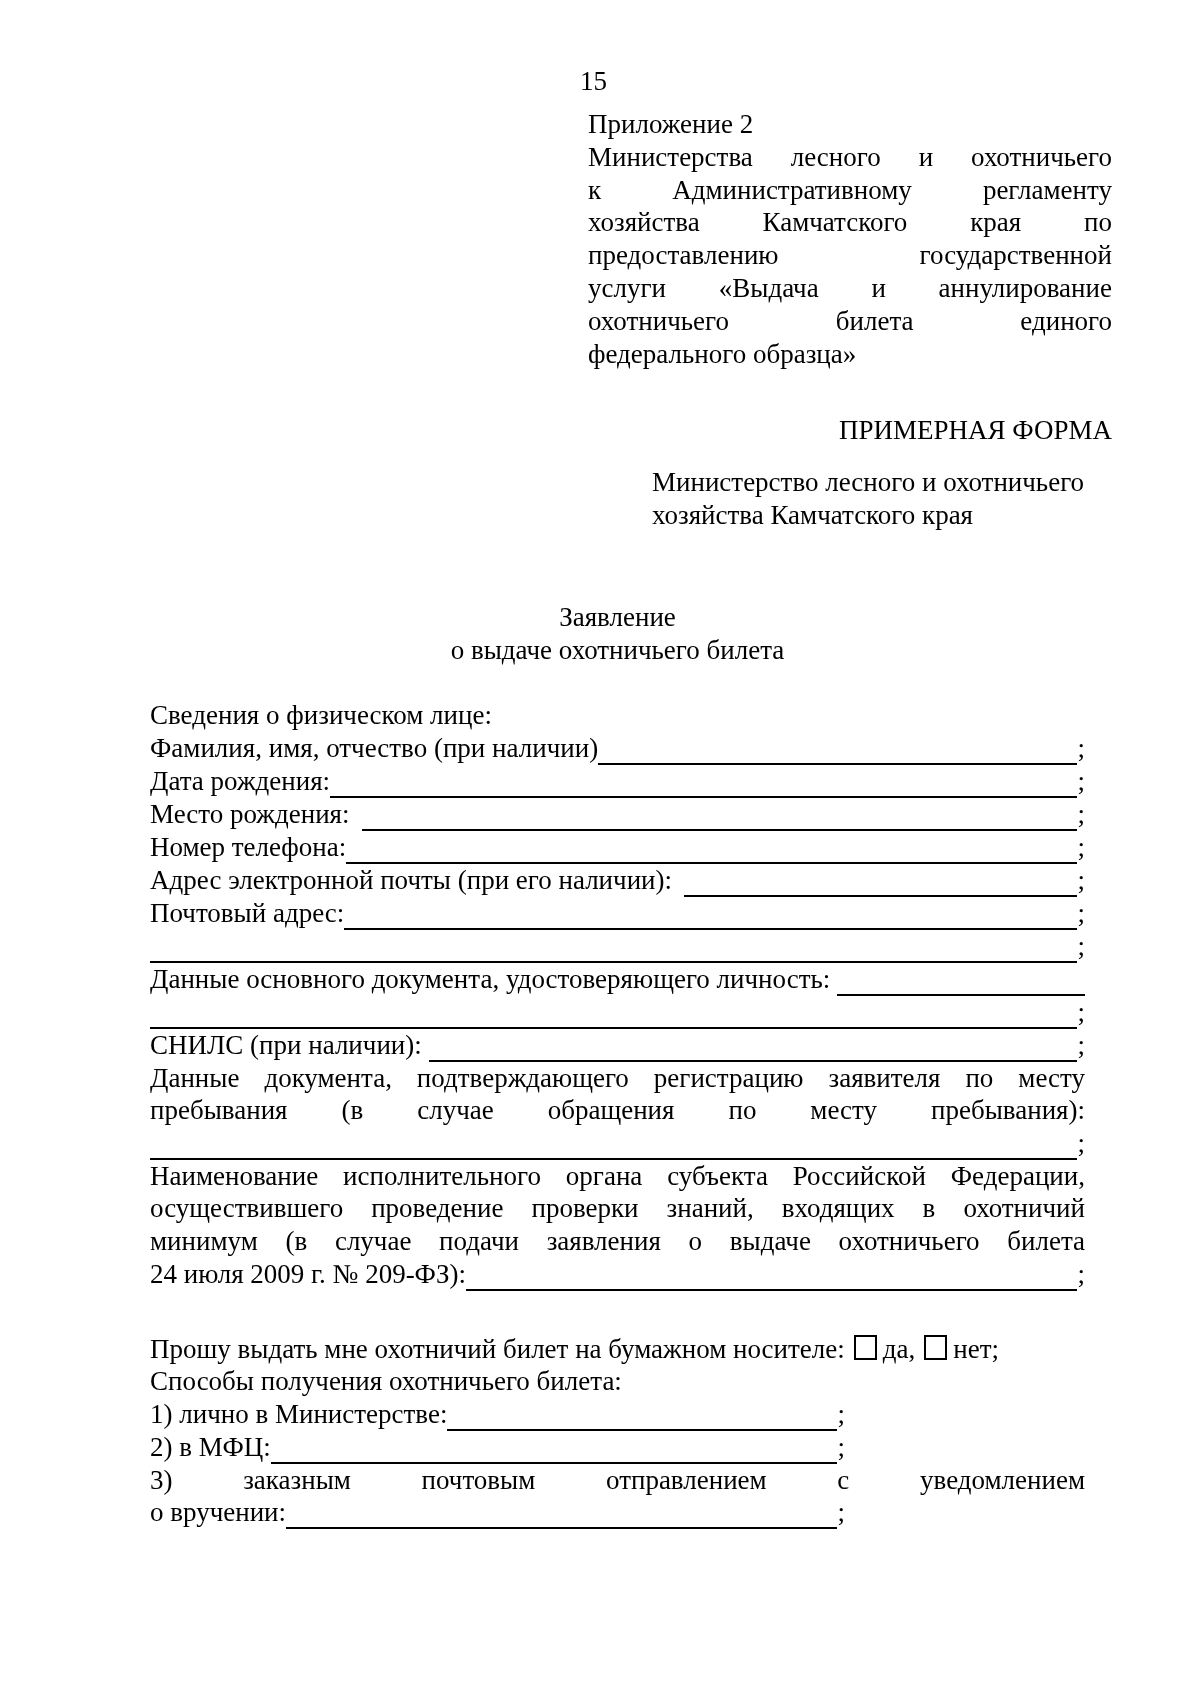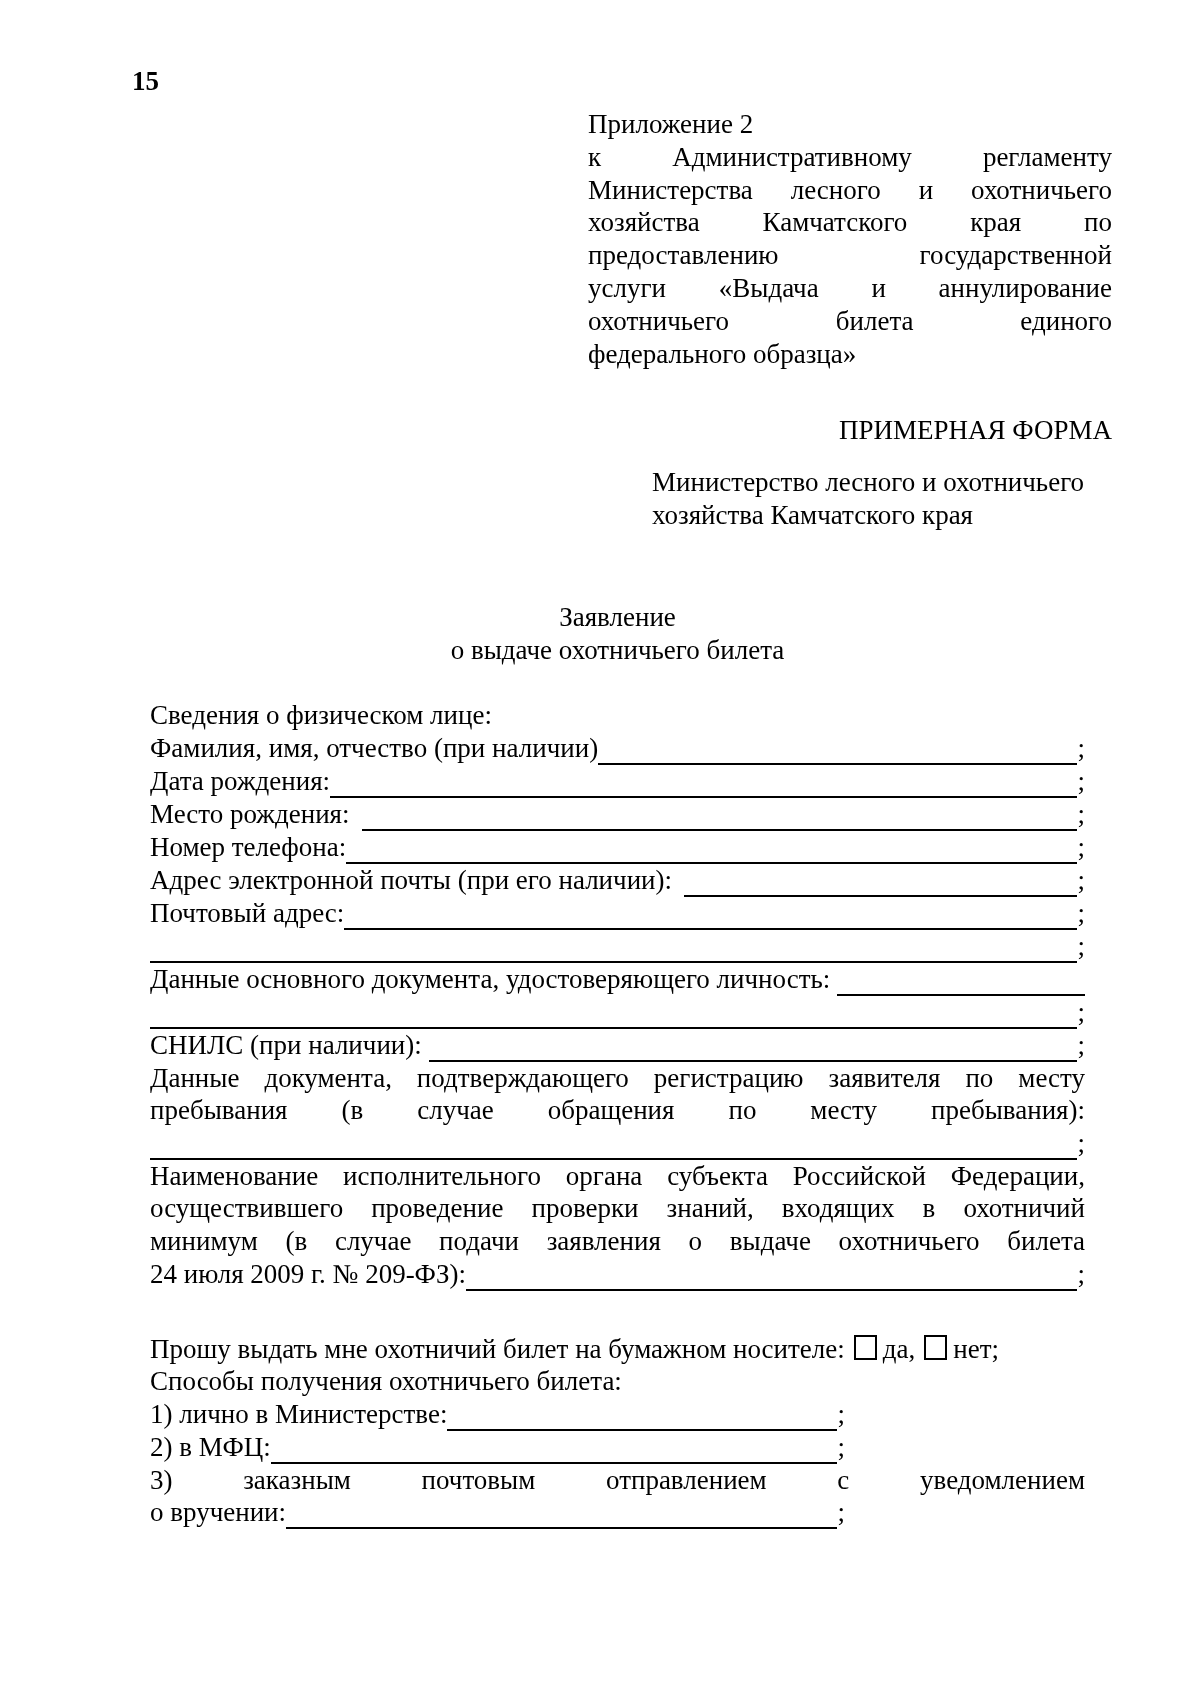--- a/index.html
+++ b/index.html
@@ -7,23 +7,22 @@
     position:relative;
     width:1200px;height:1697px;
     margin:0 auto;
     background:#ffffff;
     font-family:"Liberation Serif", serif;
     font-size:27px;
     color:#000;
     overflow:hidden;
   }
   .page-number{
-    position:absolute;top:66px;left:132px;width:875px;
-    text-align:left;
-    font-weight:bold;
+    position:absolute;top:66px;left:156px;width:875px;
+    text-align:center;
   }
   .appendix{
     position:absolute;left:588px;top:108px;width:524px;
     line-height:32.8px;
   }
   .just{text-align:justify;text-align-last:justify;}
   .apx-form{text-align:right;margin-top:44px;}
   .ministry{
     position:absolute;left:652px;top:466px;width:440px;
     line-height:33px;
@@ -58,22 +57,22 @@
 </style>
 </head>
 <body>
 
 <div class="page">
 
   <div class="page-number">15</div>
 
   <div class="appendix">
     <div>Приложение 2</div>
+    <div class="just">Министерства лесного и охотничьего</div>
     <div class="just">к Административному регламенту</div>
-    <div class="just">Министерства лесного и охотничьего</div>
     <div class="just">хозяйства Камчатского края по</div>
     <div class="just">предоставлению государственной</div>
     <div class="just">услуги «Выдача и аннулирование</div>
     <div class="just">охотничьего билета единого</div>
     <div>федерального образца»</div>
     <div class="apx-form">ПРИМЕРНАЯ ФОРМА</div>
   </div>
 
   <div class="ministry">
     <div>Министерство лесного и охотничьего</div>

